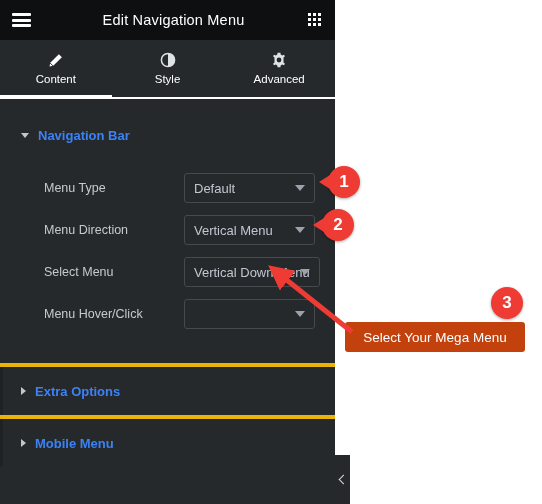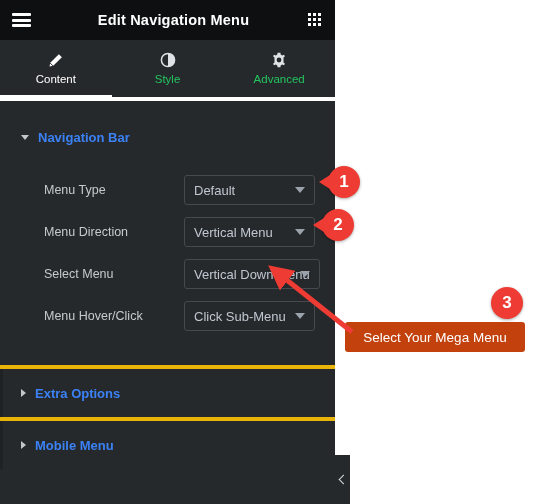--- a/index.html
+++ b/index.html
@@ -47,21 +47,21 @@
     cursor: pointer;
   }
   .hamburger i {
     display: block;
     height: 3px;
     background: #ffffff;
     border-radius: 1px;
   }
   #panel-title {
     font-size: 14.5px;
-    font-weight: bold;
+    font-weight: normal;
     color: #ffffff;
     letter-spacing: .2px;
     position: absolute;
     left: 12px; right: 0;
     text-align: center;
     pointer-events: none;
   }
   .grid-icon {
     width: 15px;
     height: 15px;
@@ -77,32 +77,32 @@
     background: #ffffff;
     width: 3px;
     height: 3px;
   }
 
   
   #tabs {
     display: flex;
     height: 57px;
     background: #26292c;
-    border-bottom: 4px solid #ffffff;
+    border-bottom: 2px solid #ffffff;
   }
   .tab {
     flex: 1;
     display: flex;
     flex-direction: column;
     align-items: center;
     justify-content: center;
     gap: 5px;
     cursor: pointer;
     position: relative;
-    color: #22c55e;
+    color: #ffffff;
   }
   .tab.active { color: #ffffff; }
   .tab.active:after {
     content: "";
     position: absolute;
     left: 0; right: 0; bottom: -1px;
     height: 3px;
     background: #ffffff;
   }
   .tab .tab-icon { height: 16px; display: flex; align-items: center; }
@@ -360,21 +360,20 @@
         <div class="ctrl-label">Select Menu</div>
         <div class="select">
           <span class="sel-value">Vertical Down Menu</span>
           <span class="sel-caret"></span>
         </div>
       </div>
 
       <div class="ctrl-row">
         <div class="ctrl-label">Menu Hover/Click</div>
         <div class="select">
-          <span class="sel-value">Click Sub-Menu</span>
           <span class="sel-caret"></span>
         </div>
       </div>
 
 
     </div>
   </div>
 
   <div id="spacer-before-extra"></div>
 

